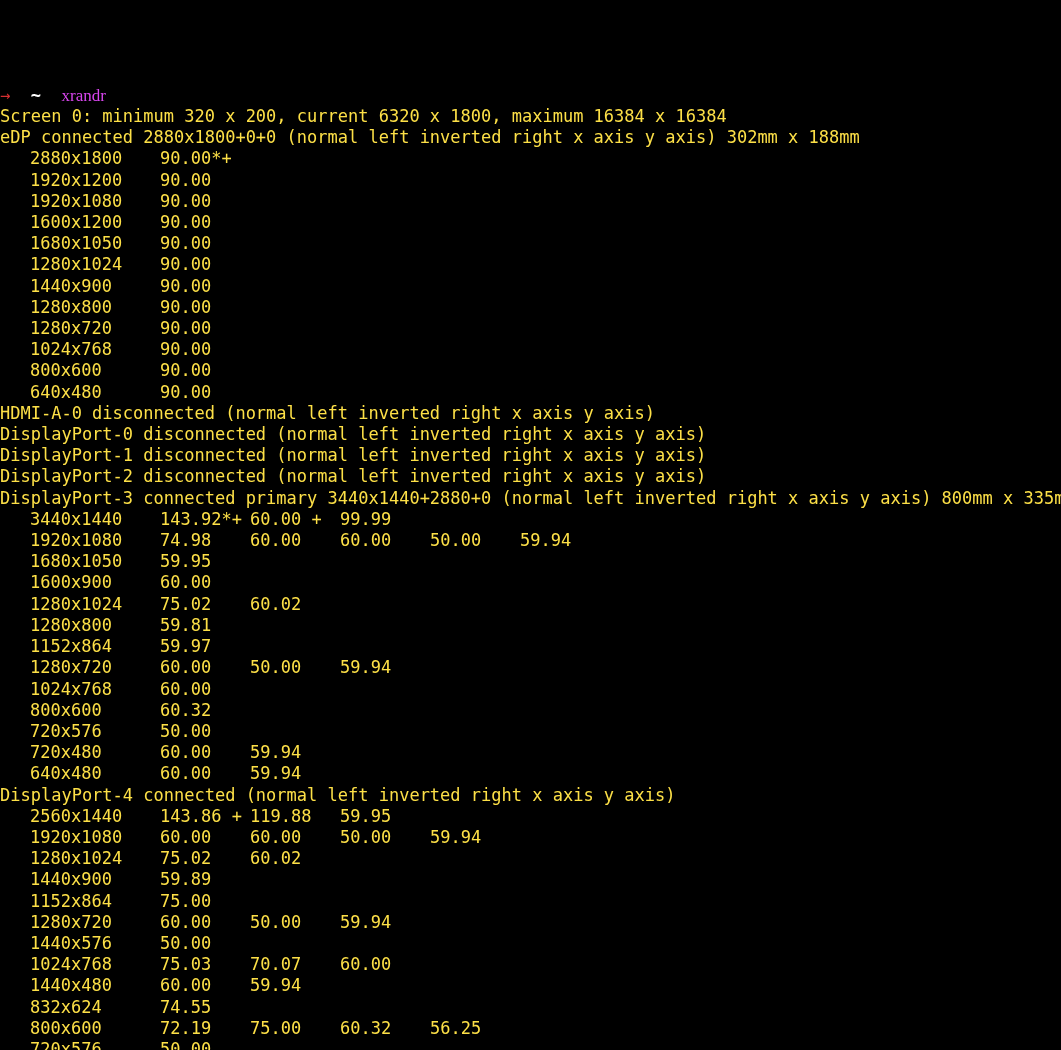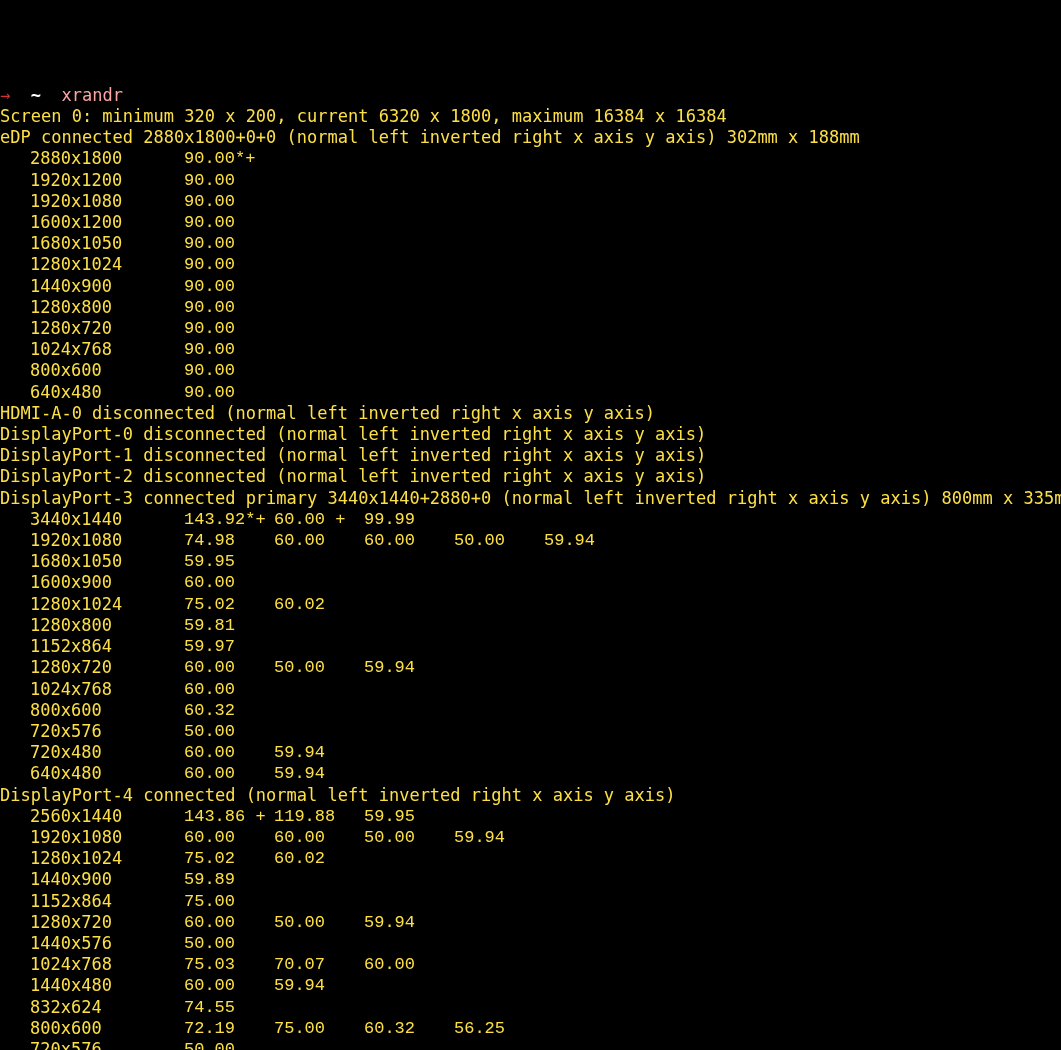--- a/index.html
+++ b/index.html
@@ -19,40 +19,39 @@
       overflow: hidden;
     }
     .prompt-arrow {
       color: #d63031;
     }
     .prompt-tilde {
       color: #ffffff;
       font-weight: bold;
     }
     .command {
-      color: #fca5a5;
+      color: #d946ef;
+      font-family: Liberation Serif, serif;
     }
     .output {
       color: #fde047;
     }
     .line {
       display: block;
     }
     .mode-line {
       display: flex;
-      gap: 24px;
     }
     .mode-res {
       display: inline-block;
       width: 160px;
       padding-left: 30px;
     }
     .mode-rates {
       display: inline-block;
-      font-family: Liberation Mono, monospace;
     }
     .rate {
       display: inline-block;
       width: 90px;
       text-align: left;
     }
   </style>
 </head>
 <body>
 

